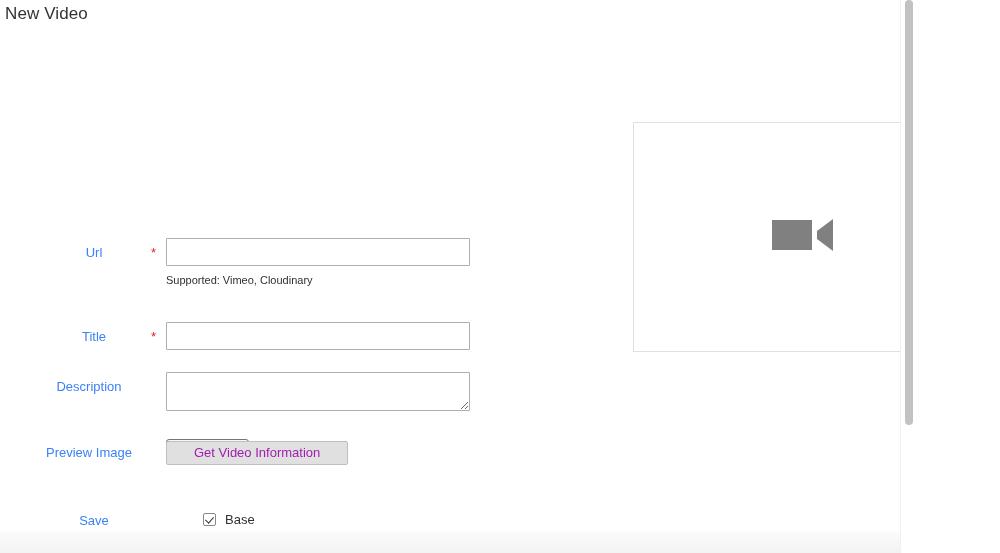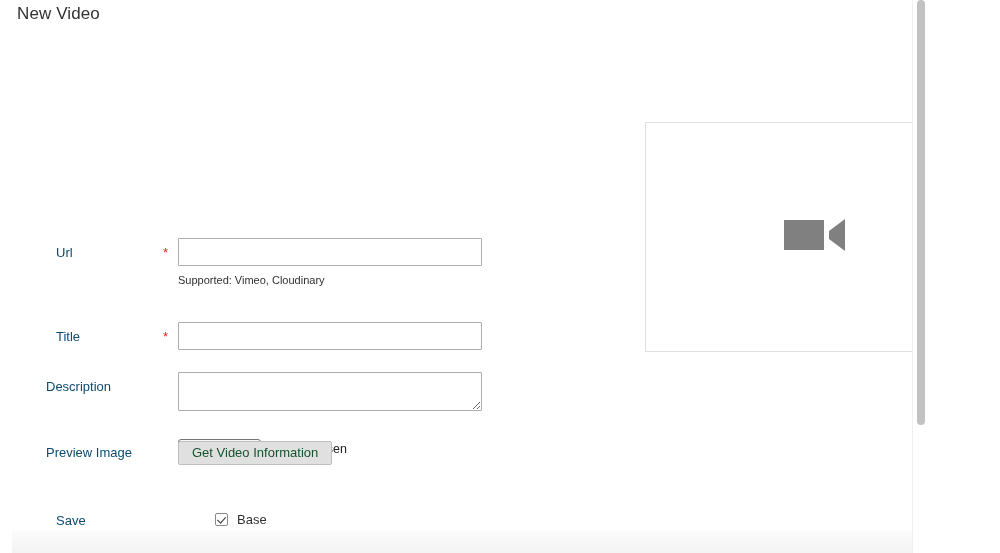--- a/index.html
+++ b/index.html
@@ -13,21 +13,20 @@
     font-family: "Liberation Sans", sans-serif;
     -webkit-font-smoothing: antialiased;
   }
 
   #page {
     position: relative;
     width: 916px;
     height: 553px;
     background: #ffffff;
     overflow: hidden;
-    margin-left: 12px;
   }
 
   
   .modal-titlebar {
     position: absolute;
     left: 0; top: 0;
     width: 973px;
     height: 40px;
     background: #ffffff;
   }
@@ -103,23 +102,23 @@
     position: absolute;
     left: 0;
     top: 101px;
     width: 973px;
     bottom: 0;
     background: #ffffff;
   }
 
   .field-label {
     position: absolute;
-    text-align: left;
-    font-size: 13px;
-    color: #0c4a6e;
+    text-align: center;
+    font-size: 13px;
+    color: #3b82f6;
     font-weight: 400;
     white-space: nowrap;
   }
   .req-star {
     color: #e22626;
     font-size: 13px;
     position: absolute;
     font-weight: 400;
   }
 
@@ -188,23 +187,23 @@
   }
 
   .gray-btn {
     position: absolute;
     background: linear-gradient(#e6e6e6, #dcdcdc);
     background: #e0e0e0;
     border: 1px solid #bfbfbf;
     border-radius: 2px;
     font-size: 13px;
     font-family: inherit;
-    color: #14532d;
-    cursor: pointer;
-    padding: 0 13px;
+    color: #a21caf;
+    cursor: pointer;
+    padding: 0 27px;
     height: 24px;
     line-height: 22px;
     white-space: nowrap;
   }
 
   
   .cb-row {
     position: absolute;
     display: flex;
     align-items: center;

